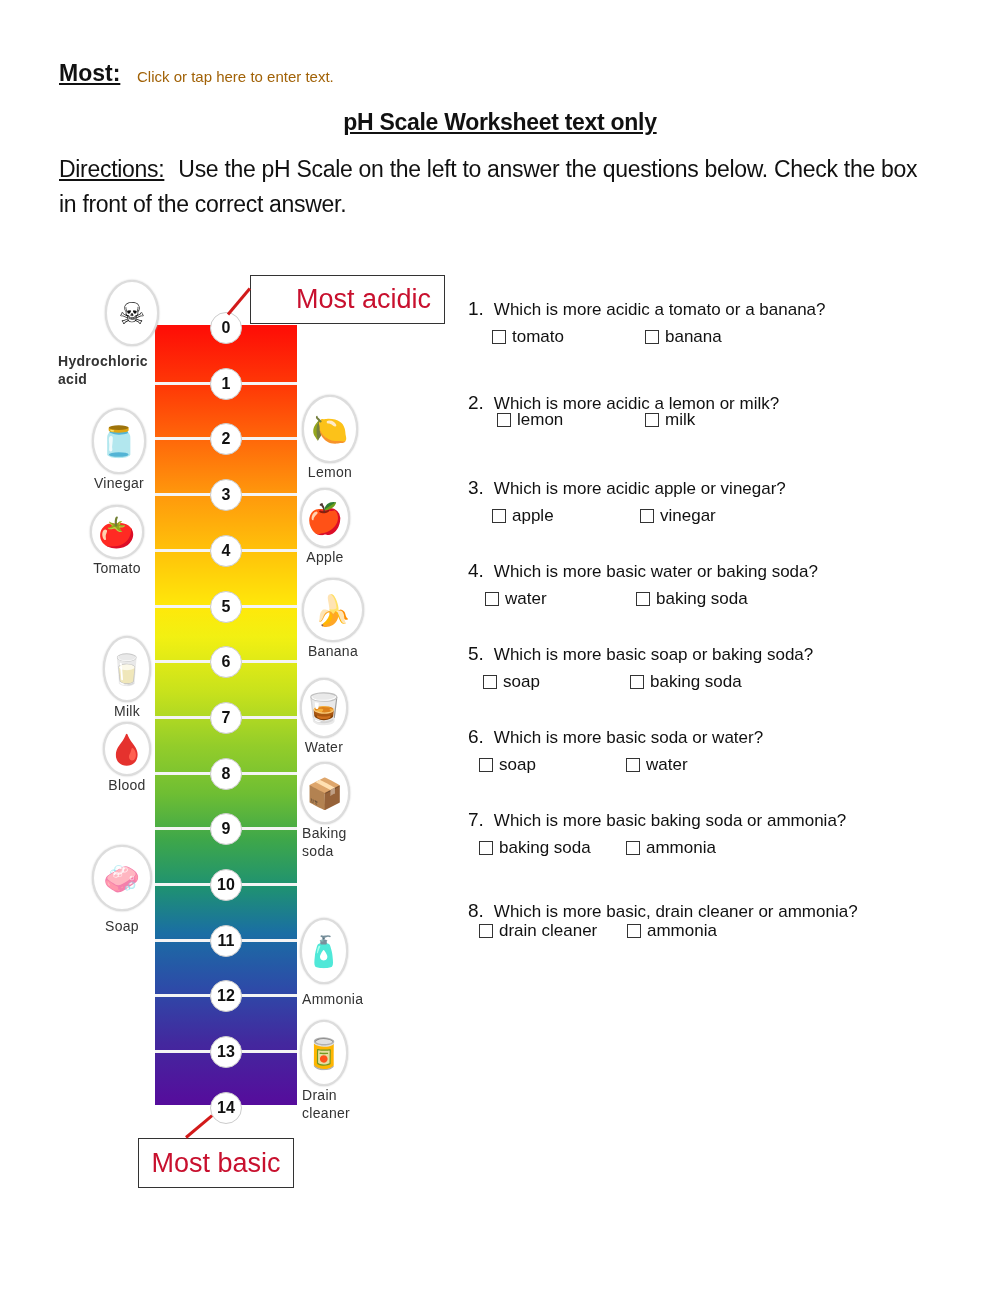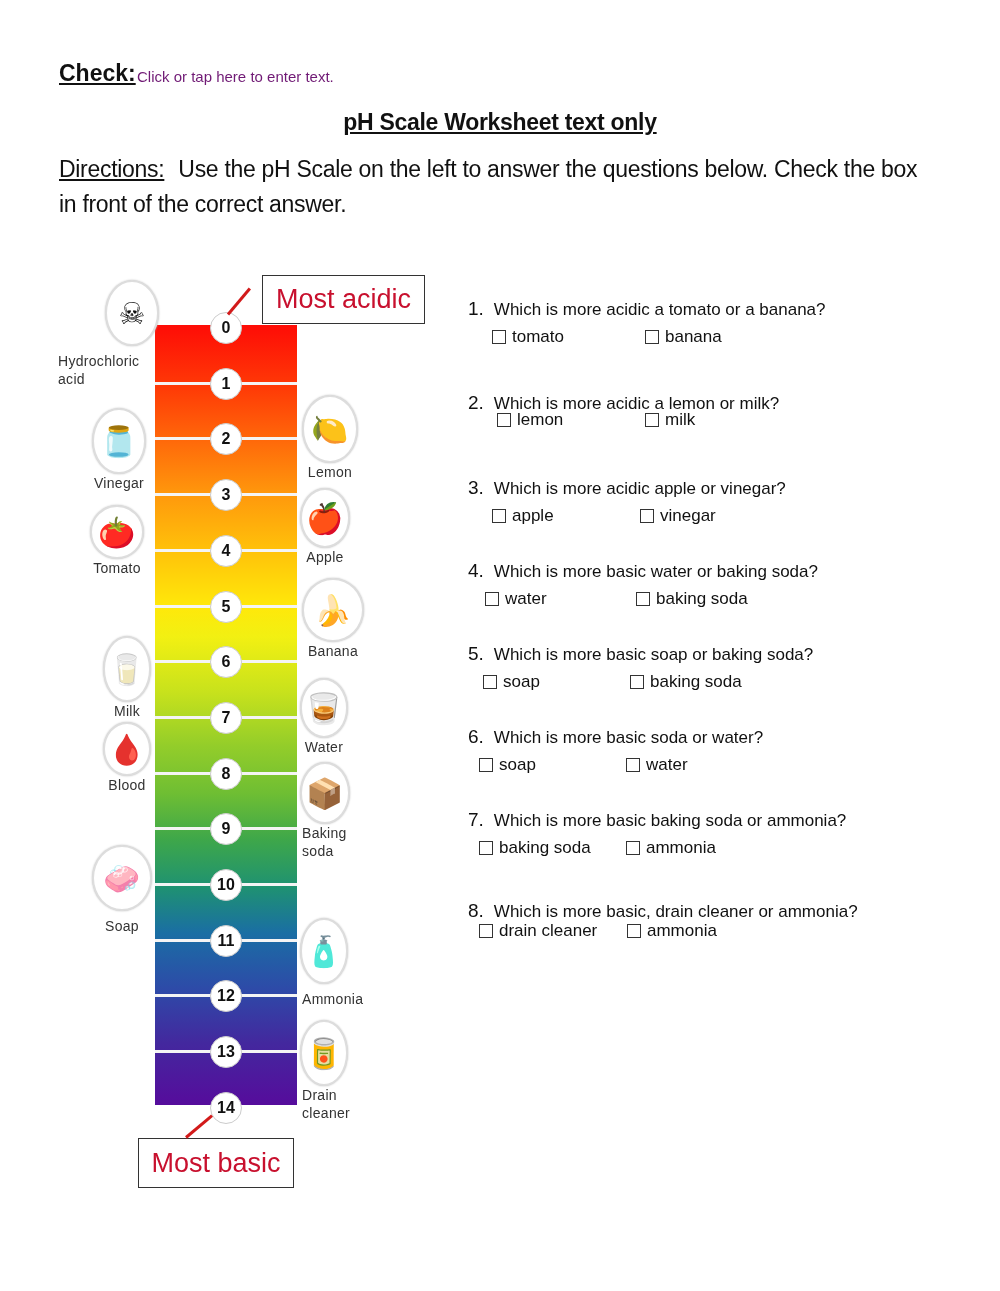--- a/index.html
+++ b/index.html
@@ -1,19 +1,19 @@
 <!DOCTYPE html>
 <html><head>
 <meta charset="utf-8">
 <style>
   html,body{margin:0;padding:0;background:#fff;}
   body{width:1000px;height:1291px;position:relative;overflow:hidden;font-family:"Liberation Sans",sans-serif;color:#111;}
   .abs{position:absolute;}
   #name-label{left:59px;top:60px;font-size:23px;font-weight:bold;text-decoration:underline;}
-  #name-field{left:137px;top:68px;font-size:15px;color:#701a75;cursor:text;}
+  #name-field{left:137px;top:68px;font-size:15px;color:#a16207;cursor:text;}
   #title{left:0;width:1000px;text-align:center;top:109px;font-size:23px;font-weight:bold;text-decoration:underline;letter-spacing:-0.3px;}
   #directions{left:59px;top:152px;width:870px;font-size:23px;line-height:35px;letter-spacing:-0.3px;}
   #directions .lbl{font-weight:normal;text-decoration:underline;margin-right:14px;}
   
   #scale-bar{left:155px;top:325px;width:142px;height:780px;
     background:linear-gradient(to bottom,#fe0c06 0%,#ff3a06 8%,#ff6a0a 15%,#ff9a0c 22%,#ffc20a 29%,#ffe80a 36%,#f2f012 40%,#c8e21c 47%,#93cd2a 54%,#6fbe33 60%,#3ea74a 66%,#1f9271 72%,#1a6ea4 78%,#2d4ba8 85%,#43289e 92%,#560c9c 100%);}
   .tick{position:absolute;left:155px;width:142px;height:3px;background:#f4f4f4;}
   .num{position:absolute;width:30px;height:30px;border-radius:50%;background:#fff;border:1px solid #ccc;
        display:flex;align-items:center;justify-content:center;font-weight:bold;font-size:16px;color:#111;}
   .item{position:absolute;display:flex;flex-direction:column;align-items:center;}
@@ -25,21 +25,21 @@
   
   .q{position:absolute;left:468px;font-size:17px;}
   .q .qn{font-size:19px;margin-right:10px;}
   .opts{position:absolute;font-size:17px;display:flex;}
   .opt{display:flex;align-items:center;cursor:pointer;}
   .box{display:inline-block;width:12px;height:12px;border:1px solid #333;margin-right:6px;}
 </style>
 </head>
 <body>
 
-<div class="abs" id="name-label">Check:</div>
+<div class="abs" id="name-label">Most:</div>
 <div class="abs" id="name-field">Click or tap here to enter text.</div>
 <div class="abs" id="title">pH Scale Worksheet text only</div>
 <div class="abs" id="directions"><span class="lbl">Directions:</span><span>Use the pH Scale on the left to answer the questions below.  Check the box in front of the correct answer.</span></div>
 
 <div class="abs" id="scale-bar"></div>
 <div id="ticks">
     <div class="num" style="left: 210px; top: 312px;">0</div>
     <div class="tick" style="top: 381.7px;"></div>
     <div class="num" style="left: 210px; top: 367.7px;">1</div>
     <div class="tick" style="top: 437.4px;"></div>
@@ -64,21 +64,21 @@
     <div class="num" style="left: 210px; top: 924.7px;">11</div>
     <div class="tick" style="top: 994.4px;"></div>
     <div class="num" style="left: 210px; top: 980.4px;">12</div>
     <div class="tick" style="top: 1050.1px;"></div>
     <div class="num" style="left: 210px; top: 1036.1px;">13</div>
     <div class="num" style="left: 210px; top: 1091.8px;">14</div>
   </div>
 
 <div class="item" style="left:100px;top:280px;align-items:flex-start;">
   <div class="bubble" style="margin-left:5px;">☠</div>
-  <div class="item-label" style="margin-left:-42px;margin-top:6px;width:100px;">Hydrochloric acid</div>
+  <div class="item-label" style="margin-left:-42px;margin-top:6px;width:100px;font-weight:bold;">Hydrochloric acid</div>
 </div>
 <div class="item" style="left:92px;top:408px;">
   <div class="bubble">🫙</div>
   <div class="item-label">Vinegar</div>
 </div>
 <div class="item" style="left:90px;top:505px;">
   <div class="bubble" style="height:50px;">🍅</div>
   <div class="item-label">Tomato</div>
 </div>
 <div class="item" style="left:103px;top:636px;">
@@ -116,21 +116,21 @@
 </div>
 <div class="item" style="left:300px;top:918px;align-items:flex-start;">
   <div class="bubble" style="width:44px;height:62px;">🧴</div>
   <div class="item-label" style="margin-top:6px;margin-left:2px;">Ammonia</div>
 </div>
 <div class="item" style="left:300px;top:1020px;align-items:flex-start;">
   <div class="bubble" style="width:44px;height:62px;">🥫</div>
   <div class="item-label" style="width:60px;margin-left:2px;">Drain cleaner</div>
 </div>
 
-<div class="callout" style="left:262px;top:275px;width:161px;height:47px;">Most acidic</div>
+<div class="callout" style="left:250px;top:275px;width:161px;height:47px;padding-left:32px;">Most acidic</div>
 <div class="arrow" style="left:228px;top:313px;width:34px;transform:rotate(-50deg);"></div>
 <div class="callout" style="left:122px;top:1138px;width:154px;height:48px;margin-left:16px;">Most basic</div>
 <div class="arrow" style="left:186px;top:1136px;width:34px;transform:rotate(-40deg);"></div>
 
 <div id="questions">
     <div class="q" style="top: 298px;"><span class="qn">1.</span><span>Which is more acidic a tomato or a banana?</span></div>
     <div class="opts opt" style="top: 327px; left: 492px;">
       <span class="box"></span>
       <span>tomato</span>
     </div>

